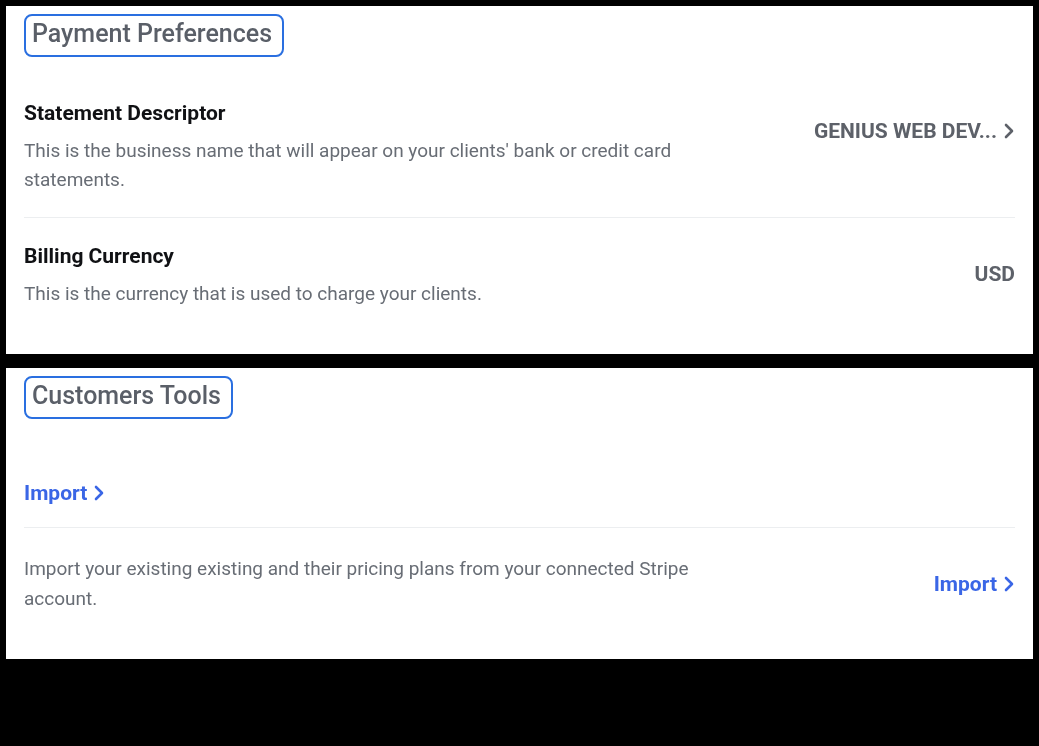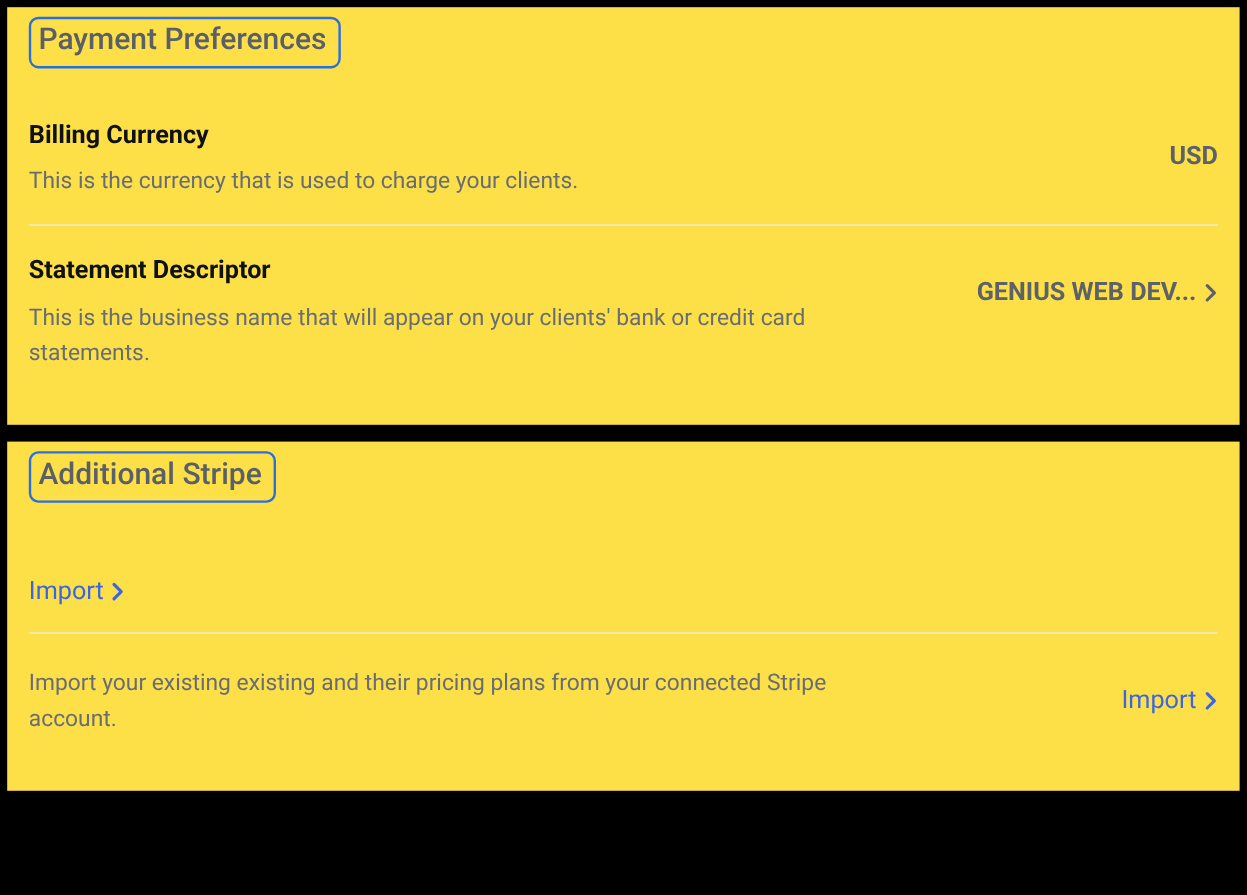--- a/index.html
+++ b/index.html
@@ -2,21 +2,21 @@
 <html><head>
   <meta charset="utf-8">
   <style>
     * { box-sizing: border-box; margin: 0; padding: 0; }
     body {
       font-family: -apple-system, BlinkMacSystemFont, "Segoe UI", Roboto, Helvetica, Arial, sans-serif;
       background: #000;
       width: 1039px;
     }
     .panel {
-      background: #fde047;
+      background: #ffffff;
       padding: 8px 18px 24px 18px;
       margin: 6px;
     }
     .panel + .panel {
       margin-top: 14px;
     }
     .section-heading {
       display: inline-block;
       font-size: 25px;
       font-weight: 500;
@@ -63,21 +63,21 @@
       padding-top: 18px;
     }
     .value-gray {
       font-size: 21px;
       font-weight: 700;
       color: #5d6169;
       white-space: nowrap;
     }
     .value-link {
       font-size: 21px;
-      font-weight: 400;
+      font-weight: 700;
       color: #3a66e6;
       white-space: nowrap;
       cursor: pointer;
     }
     .chevron {
       display: inline-flex;
       align-items: center;
     }
     .chevron svg { display: block; }
     .chevron-gray svg path { stroke: #5d6169; }
@@ -85,47 +85,47 @@
   </style>
 </head>
 <body>
 
 <div class="panel">
   <div class="section-heading">Payment Preferences</div>
 
   
   <div class="row">
     <div class="row-text">
-      <div class="row-title">Billing Currency</div>
-      <div class="row-desc">This is the currency that is used to charge your clients.</div>
-    </div>
-    <div class="row-value">
-      <span class="value-gray">USD</span>
-    </div>
-  </div>
-
-  
-  <div class="row">
-    <div class="row-text">
       <div class="row-title">Statement Descriptor</div>
       <div class="row-desc">This is the business name that will appear on your clients' bank or credit card statements.</div>
     </div>
     <div class="row-value">
       <span class="value-gray">GENIUS WEB DEV...</span>
       <span class="chevron chevron-gray">
         <svg width="12" height="18" viewBox="0 0 12 18" fill="none">
             <path d="M3 3 L9 9 L3 15" stroke-width="2.6" stroke-linecap="round" stroke-linejoin="round"></path>
           </svg>
       </span>
     </div>
   </div>
+
+  
+  <div class="row">
+    <div class="row-text">
+      <div class="row-title">Billing Currency</div>
+      <div class="row-desc">This is the currency that is used to charge your clients.</div>
+    </div>
+    <div class="row-value">
+      <span class="value-gray">USD</span>
+    </div>
+  </div>
 </div>
 
 <div class="panel">
-  <div class="section-heading">Additional Stripe</div>
+  <div class="section-heading">Customers Tools</div>
 
   
   <div class="row">
     <div class="row-value">
       <span class="value-link">Import</span>
       <span class="chevron chevron-blue">
         <svg width="12" height="18" viewBox="0 0 12 18" fill="none">
             <path d="M3 3 L9 9 L3 15" stroke-width="2.6" stroke-linecap="round" stroke-linejoin="round"></path>
           </svg>
       </span>

